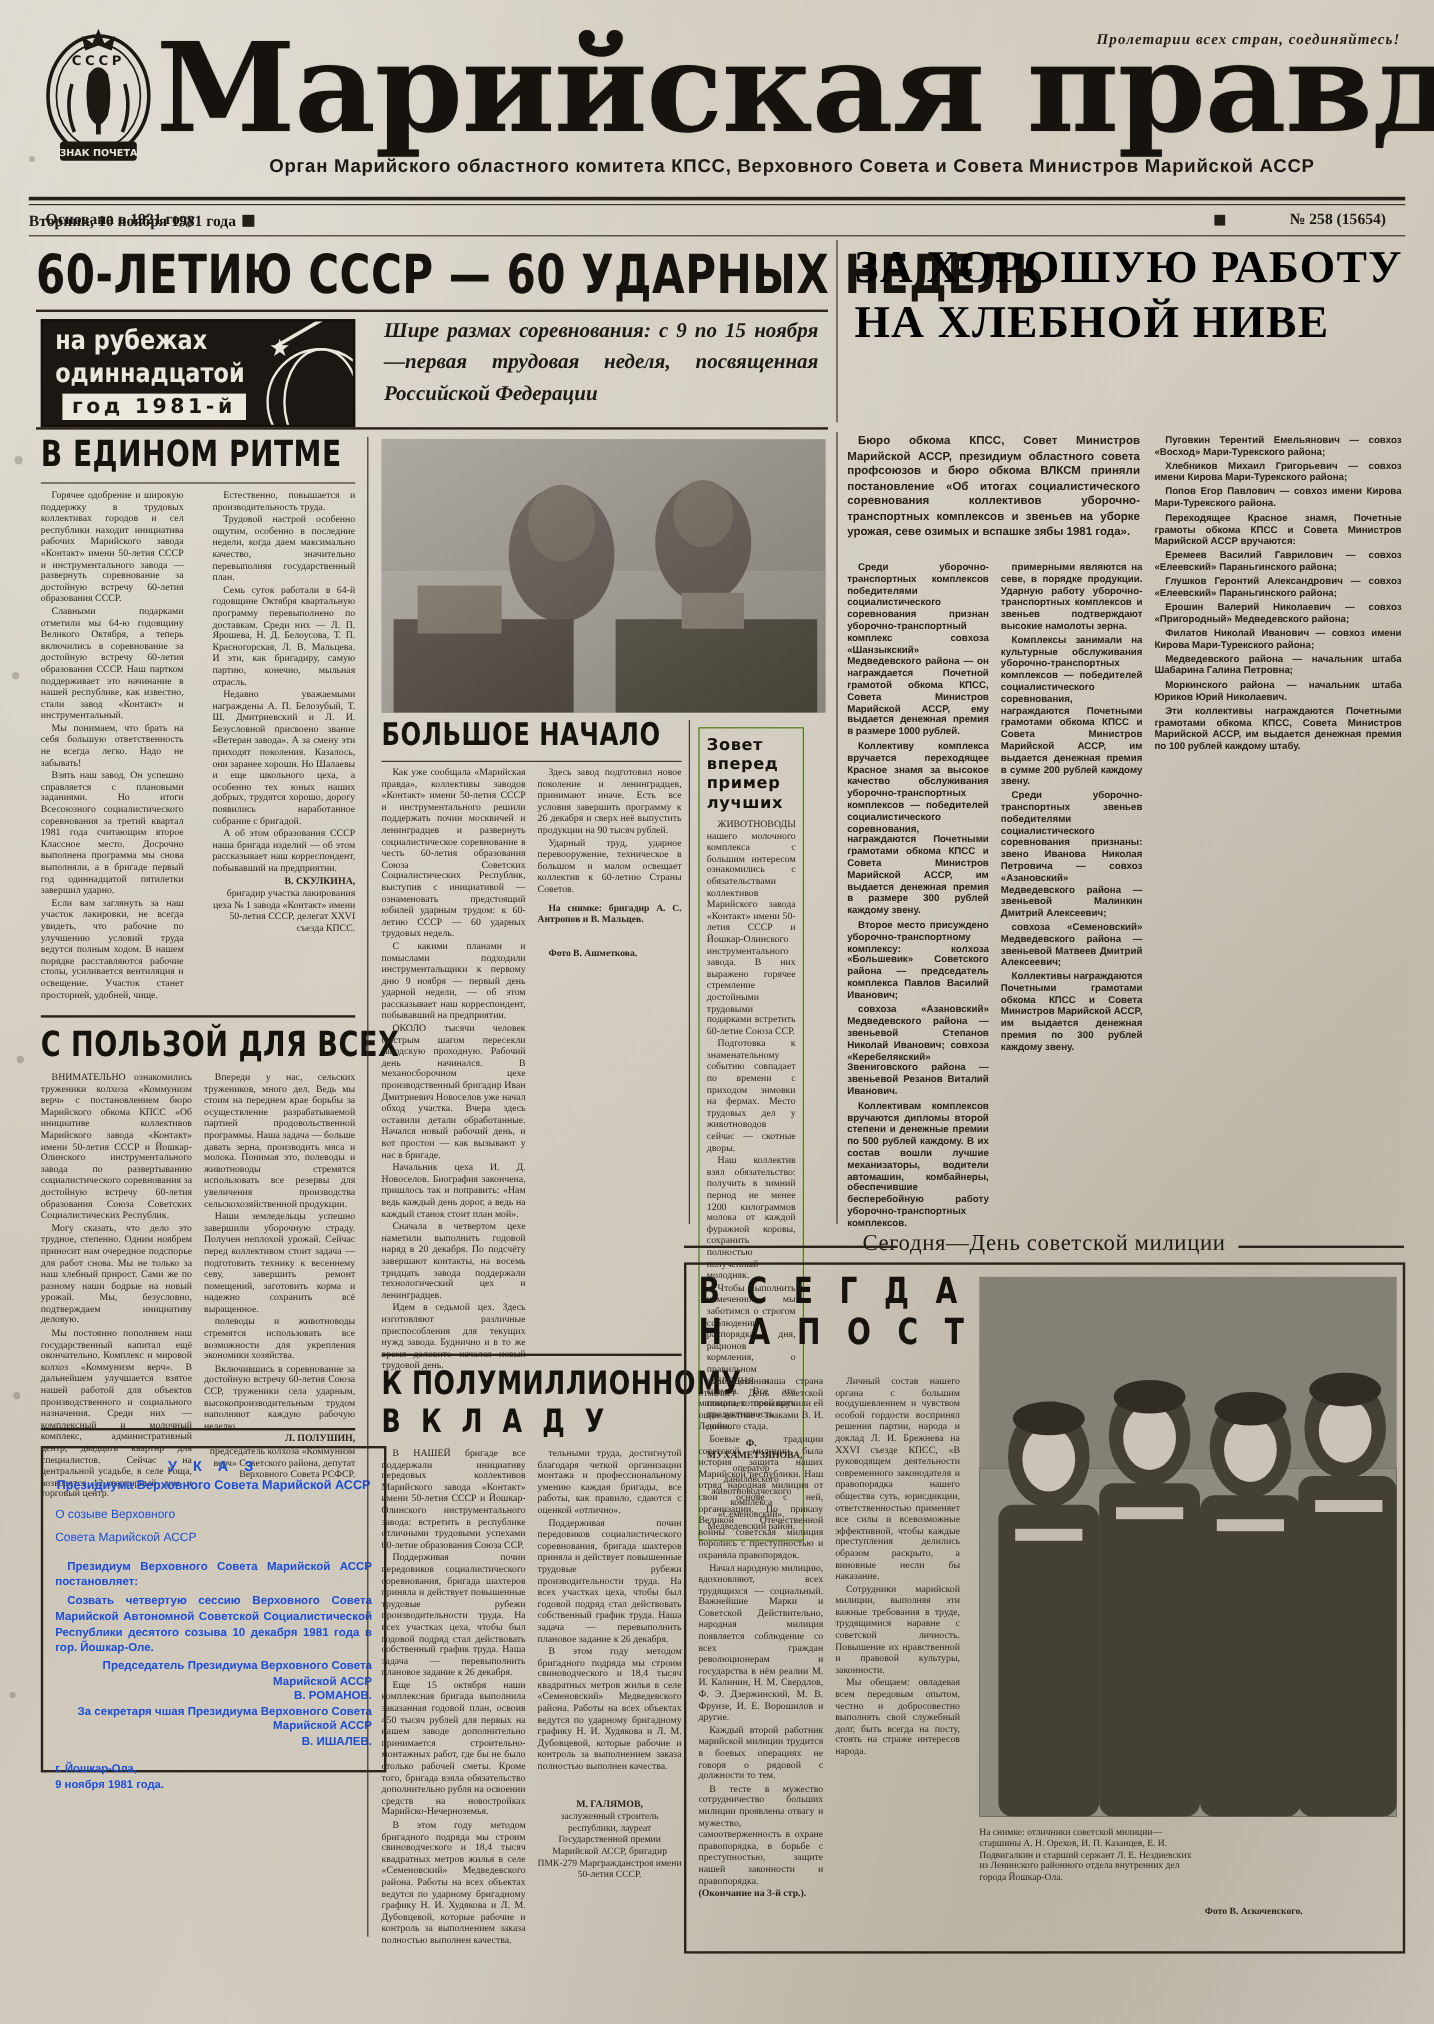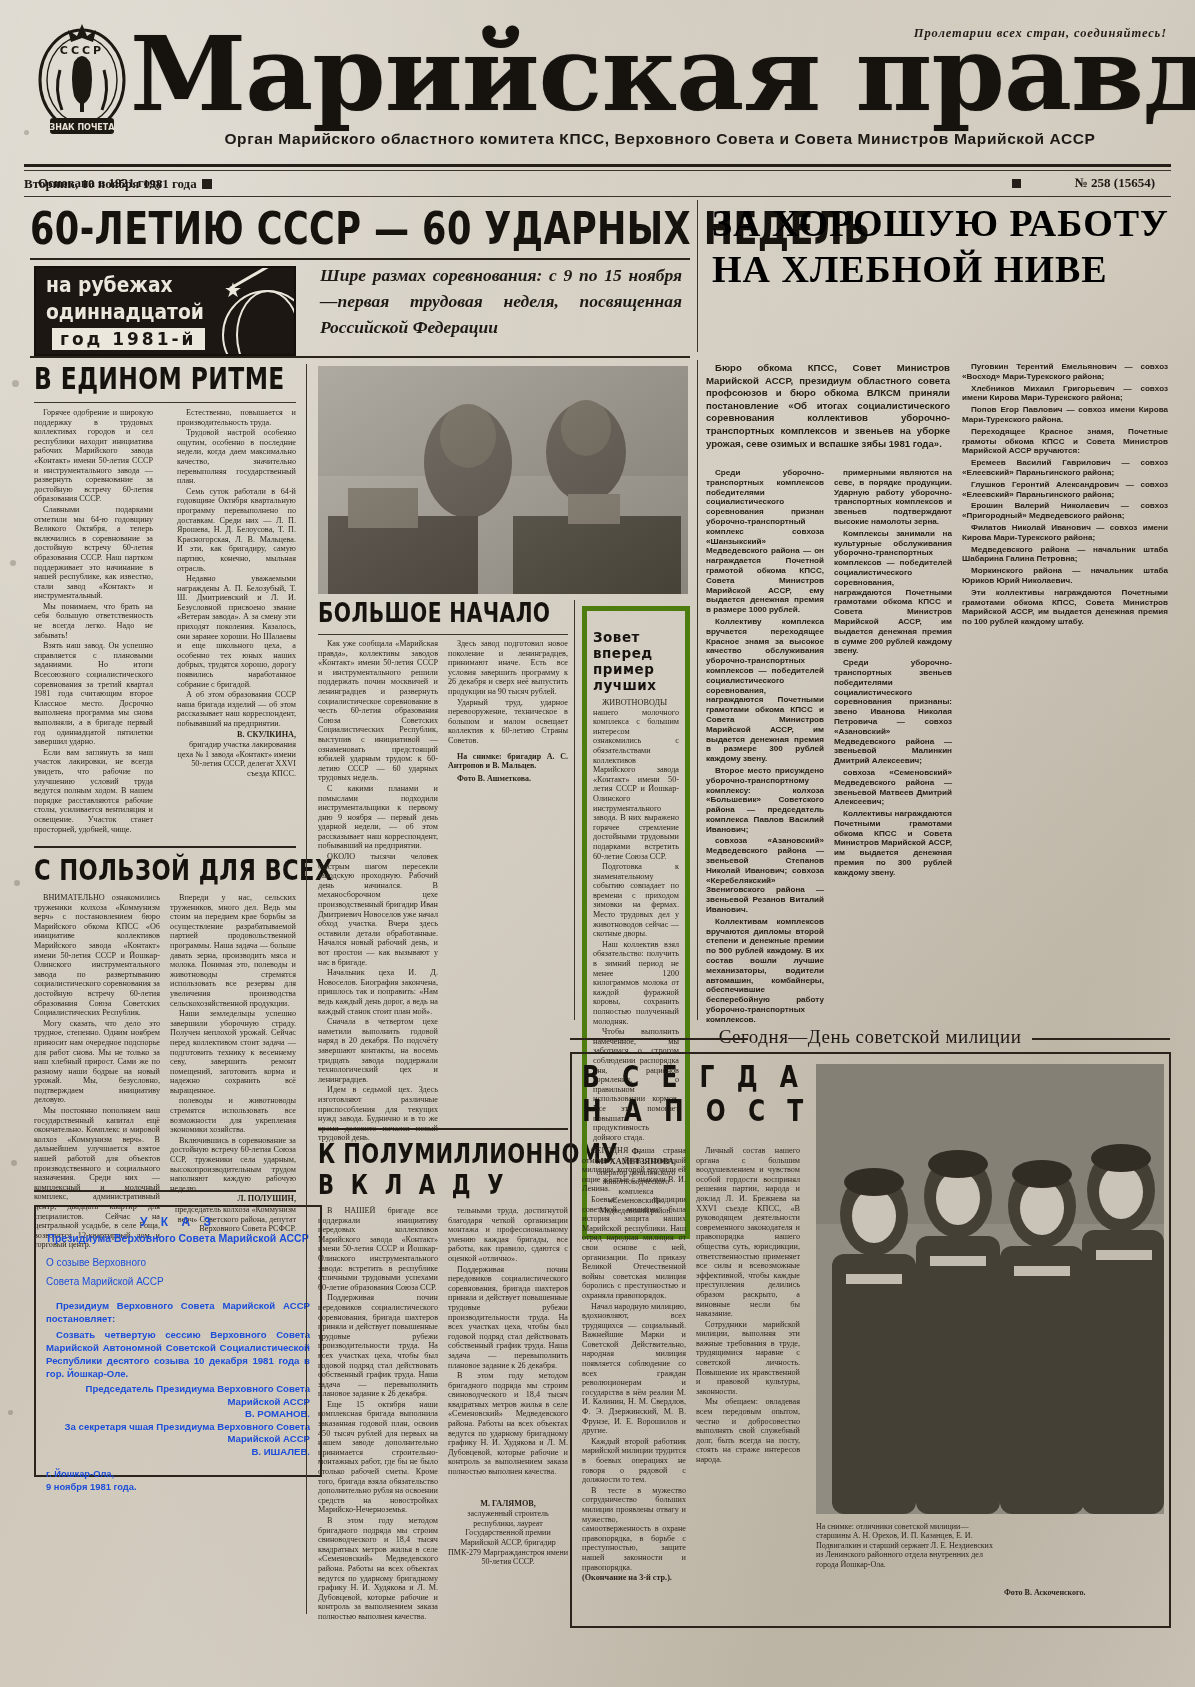--- a/index.html
+++ b/index.html
@@ -325,21 +325,21 @@
         <p>С какими планами и помыслами подходили инструментальщики к первому дню 9 ноября — первый день ударной недели, — об этом рассказывает наш корреспондент, побывавший на предприятии.</p>
         <p>ОКОЛО тысячи человек быстрым шагом пересекли заводскую проходную. Рабочий день начинался. В механосборочном цехе производственный бригадир Иван Дмитриевич Новоселов уже начал обход участка. Вчера здесь оставили детали обработанные. Начался новый рабочий день, и вот простои — как вызывают у нас в бригаде.</p>
         <p>Начальник цеха И. Д. Новоселов. Биография закончена, пришлось так и поправить: «Нам ведь каждый день дорог, а ведь на каждый станок стоит план мой».</p>
         <p>Сначала в четвертом цехе наметили выполнить годовой наряд в 20 декабря. По подсчёту завершают контакты, на восемь тридцать завода поддержали технологический цех и ленинградцев.</p>
         <p>Идем в седьмой цех. Здесь изготовляют различные приспособления для текущих нужд завода. Буднично и в то же время деловито начался новый трудовой день.</p>
       </div>
       <div class="body-txt" style="width:120px;">
         <p>Здесь завод подготовил новое поколение и ленинградцев, принимают иначе. Есть все условия завершить программу к 26 декабря и сверх неё выпустить продукции на 90 тысяч рублей.</p>
         <p>Ударный труд, ударное перевооружение, техническое в большом и малом освещает коллектив к 60-летию Страны Советов.</p>
         <p class="caption" style="margin-top:6px;font-weight:700;">На снимке: бригадир А. С. Антропов и В. Мальцев.</p>
-        <p class="caption" style="font-weight:700;margin-top:4px;">Фото В. Ашметкова.</p>
+        <p class="caption" style="font-weight:700;margin-top:20px;">Фото В. Ашметкова.</p>
       </div>
     </div>
   </div>
 
   <div class="hline2" style="left:318px;top:1128px;width:250px;"></div>
 
   <div style="position:absolute;left:318px;top:1140px;width:250px;">
     <div class="hdl hdl-cond" style="font-size:27px;width:320px;height:31px;">К ПОЛУМИЛЛИОННОМУ</div>
     <div class="hdl hdl-cond" style="font-size:27px;width:320px;height:31px;margin-bottom:4px;letter-spacing:6px;">В К Л А Д У</div>
     <div style="display:flex;gap:10px;">
@@ -354,21 +354,21 @@
         <p>Поддерживая почин передовиков социалистического соревнования, бригада шахтеров приняла и действует повышенные трудовые рубежи производительности труда. На всех участках цеха, чтобы был годовой подряд стал действовать собственный график труда. Наша задача — перевыполнить плановое задание к 26 декабря.</p>
         <p>В этом году методом бригадного подряда мы строим свиноводческого и 18,4 тысяч квадратных метров жилья в селе «Семеновский» Медведевского района. Работы на всех объектах ведутся по ударному бригадному графику Н. И. Худякова и Л. М. Дубовцевой, которые рабочие и контроль за выполнением заказа полностью выполнен качества.</p>
         <p class="sig center" style="margin-top:22px;">М. ГАЛЯМОВ,</p>
         <p class="center" style="font-size:8px;line-height:9.6px;">заслуженный строитель республики, лауреат Государственной премии Марийской АССР, бригадир ПМК-279 Маргражданстроя имени 50-летия СССР.</p>
       </div>
     </div>
   </div>
 
   <div class="vline" style="left:574px;top:600px;height:420px;"></div>
 
-  <div style="position:absolute;left:582px;top:606px;width:108px;border:5px solid #4d7c0f;padding:18px 6px;box-sizing:border-box;">
+  <div style="position:absolute;left:582px;top:606px;width:88px;border:1px solid #4d7c0f;padding:6px 6px;box-sizing:border-box;">
     <div class="hdl" style="font-size:13.5px;line-height:16px;text-align:left;">Зовет вперед</div>
     <div class="hdl" style="font-size:13.5px;line-height:16px;text-align:left;margin-bottom:5px;">пример лучших</div>
     <div class="body-txt">
       <p>ЖИВОТНОВОДЫ нашего молочного комплекса с большим интересом ознакомились с обязательствами коллективов Марийского завода «Контакт» имени 50-летия СССР и Йошкар-Олинского инструментального завода. В них выражено горячее стремление достойными трудовыми подарками встретить 60-летие Союза ССР.</p>
       <p>Подготовка к знаменательному событию совпадает по времени с приходом зимовки на фермах. Место трудовых дел у животноводов сейчас — скотные дворы.</p>
       <p>Наш коллектив взял обязательство: получить в зимний период не менее 1200 килограммов молока от каждой фуражной коровы, сохранить полностью полученный молодняк.</p>
       <p>Чтобы выполнить намеченное, мы заботимся о строгом соблюдении распорядка дня, рационов кормления, о правильном использовании кормов. Все это помогает повышать продуктивность дойного стада.</p>
       <p class="sig center" style="margin-top:5px;">Ф. МУХАМЕТЗЯНОВА,</p>
       <p class="center" style="font-size:8px;">оператор даниловского животноводческого комплекса «Семеновский». Медведевский район.</p>
     </div>

